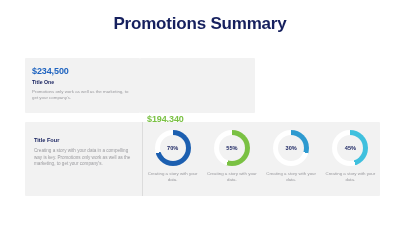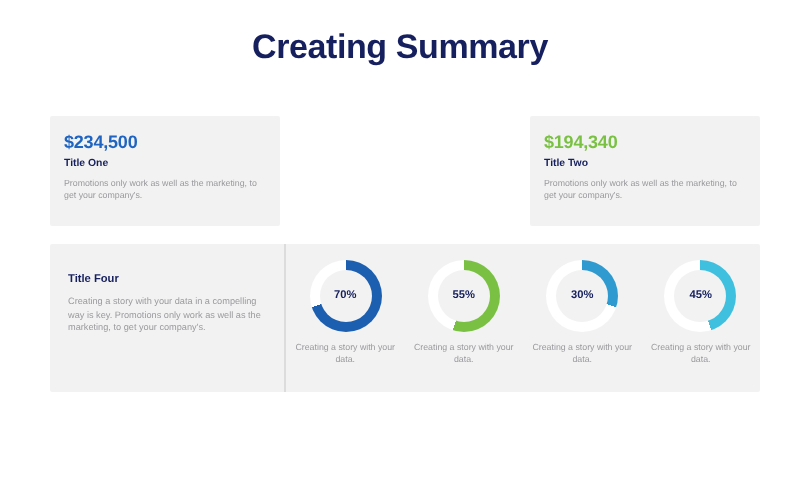--- a/index.html
+++ b/index.html
@@ -24,21 +24,20 @@
     letter-spacing:-0.2px;
     color:#16205e;
     line-height:20px;
   }
 
   
   #kpi-row{
     position:absolute;left:25px;top:58px;
     width:355px;height:55px;
     display:flex;
-    justify-content:space-between;
   }
   .kpi-card{
     width:115px;height:55px;
     background:#f2f2f2;
     border-radius:1px;
     box-sizing:border-box;
     padding:8px 7px 0 7px;
   }
   .kpi-value{
     font-size:9px;
@@ -133,32 +132,32 @@
     line-height:6.2px;
     text-align:center;
     width:50px;
   }
 </style>
 </head>
 <body>
 
 <div id="slide" style="background: rgb(255, 255, 255);">
 
-  <div id="page-title" style="color: rgb(22, 32, 94);">Creating Summary</div>
+  <div id="page-title" style="color: rgb(22, 32, 94);">Promotions Summary</div>
 
   <div id="kpi-row">
 
     <div class="kpi-card" style="background: rgb(242, 242, 242);">
       <div class="kpi-value" style="color: rgb(31, 100, 192);">$234,500</div>
       <div class="kpi-title">Title One</div>
       <div class="kpi-desc">Promotions only work as well as the marketing, to get your company's.</div>
     </div>
 
     <div class="kpi-card" style="background: rgb(242, 242, 242);">
-      <div class="kpi-value" style="color: rgb(122, 193, 67);">$194,340</div>
+      <div class="kpi-value" style="color: rgb(122, 193, 67); margin-top: 48px;">$194,340</div>
       <div class="kpi-title">Title Two</div>
       <div class="kpi-desc">Promotions only work as well as the marketing, to get your company's.</div>
     </div>
 
 
   </div>
 
   <div id="bottom-panel" style="background: rgb(242, 242, 242);">
 
     <div id="panel-text">

